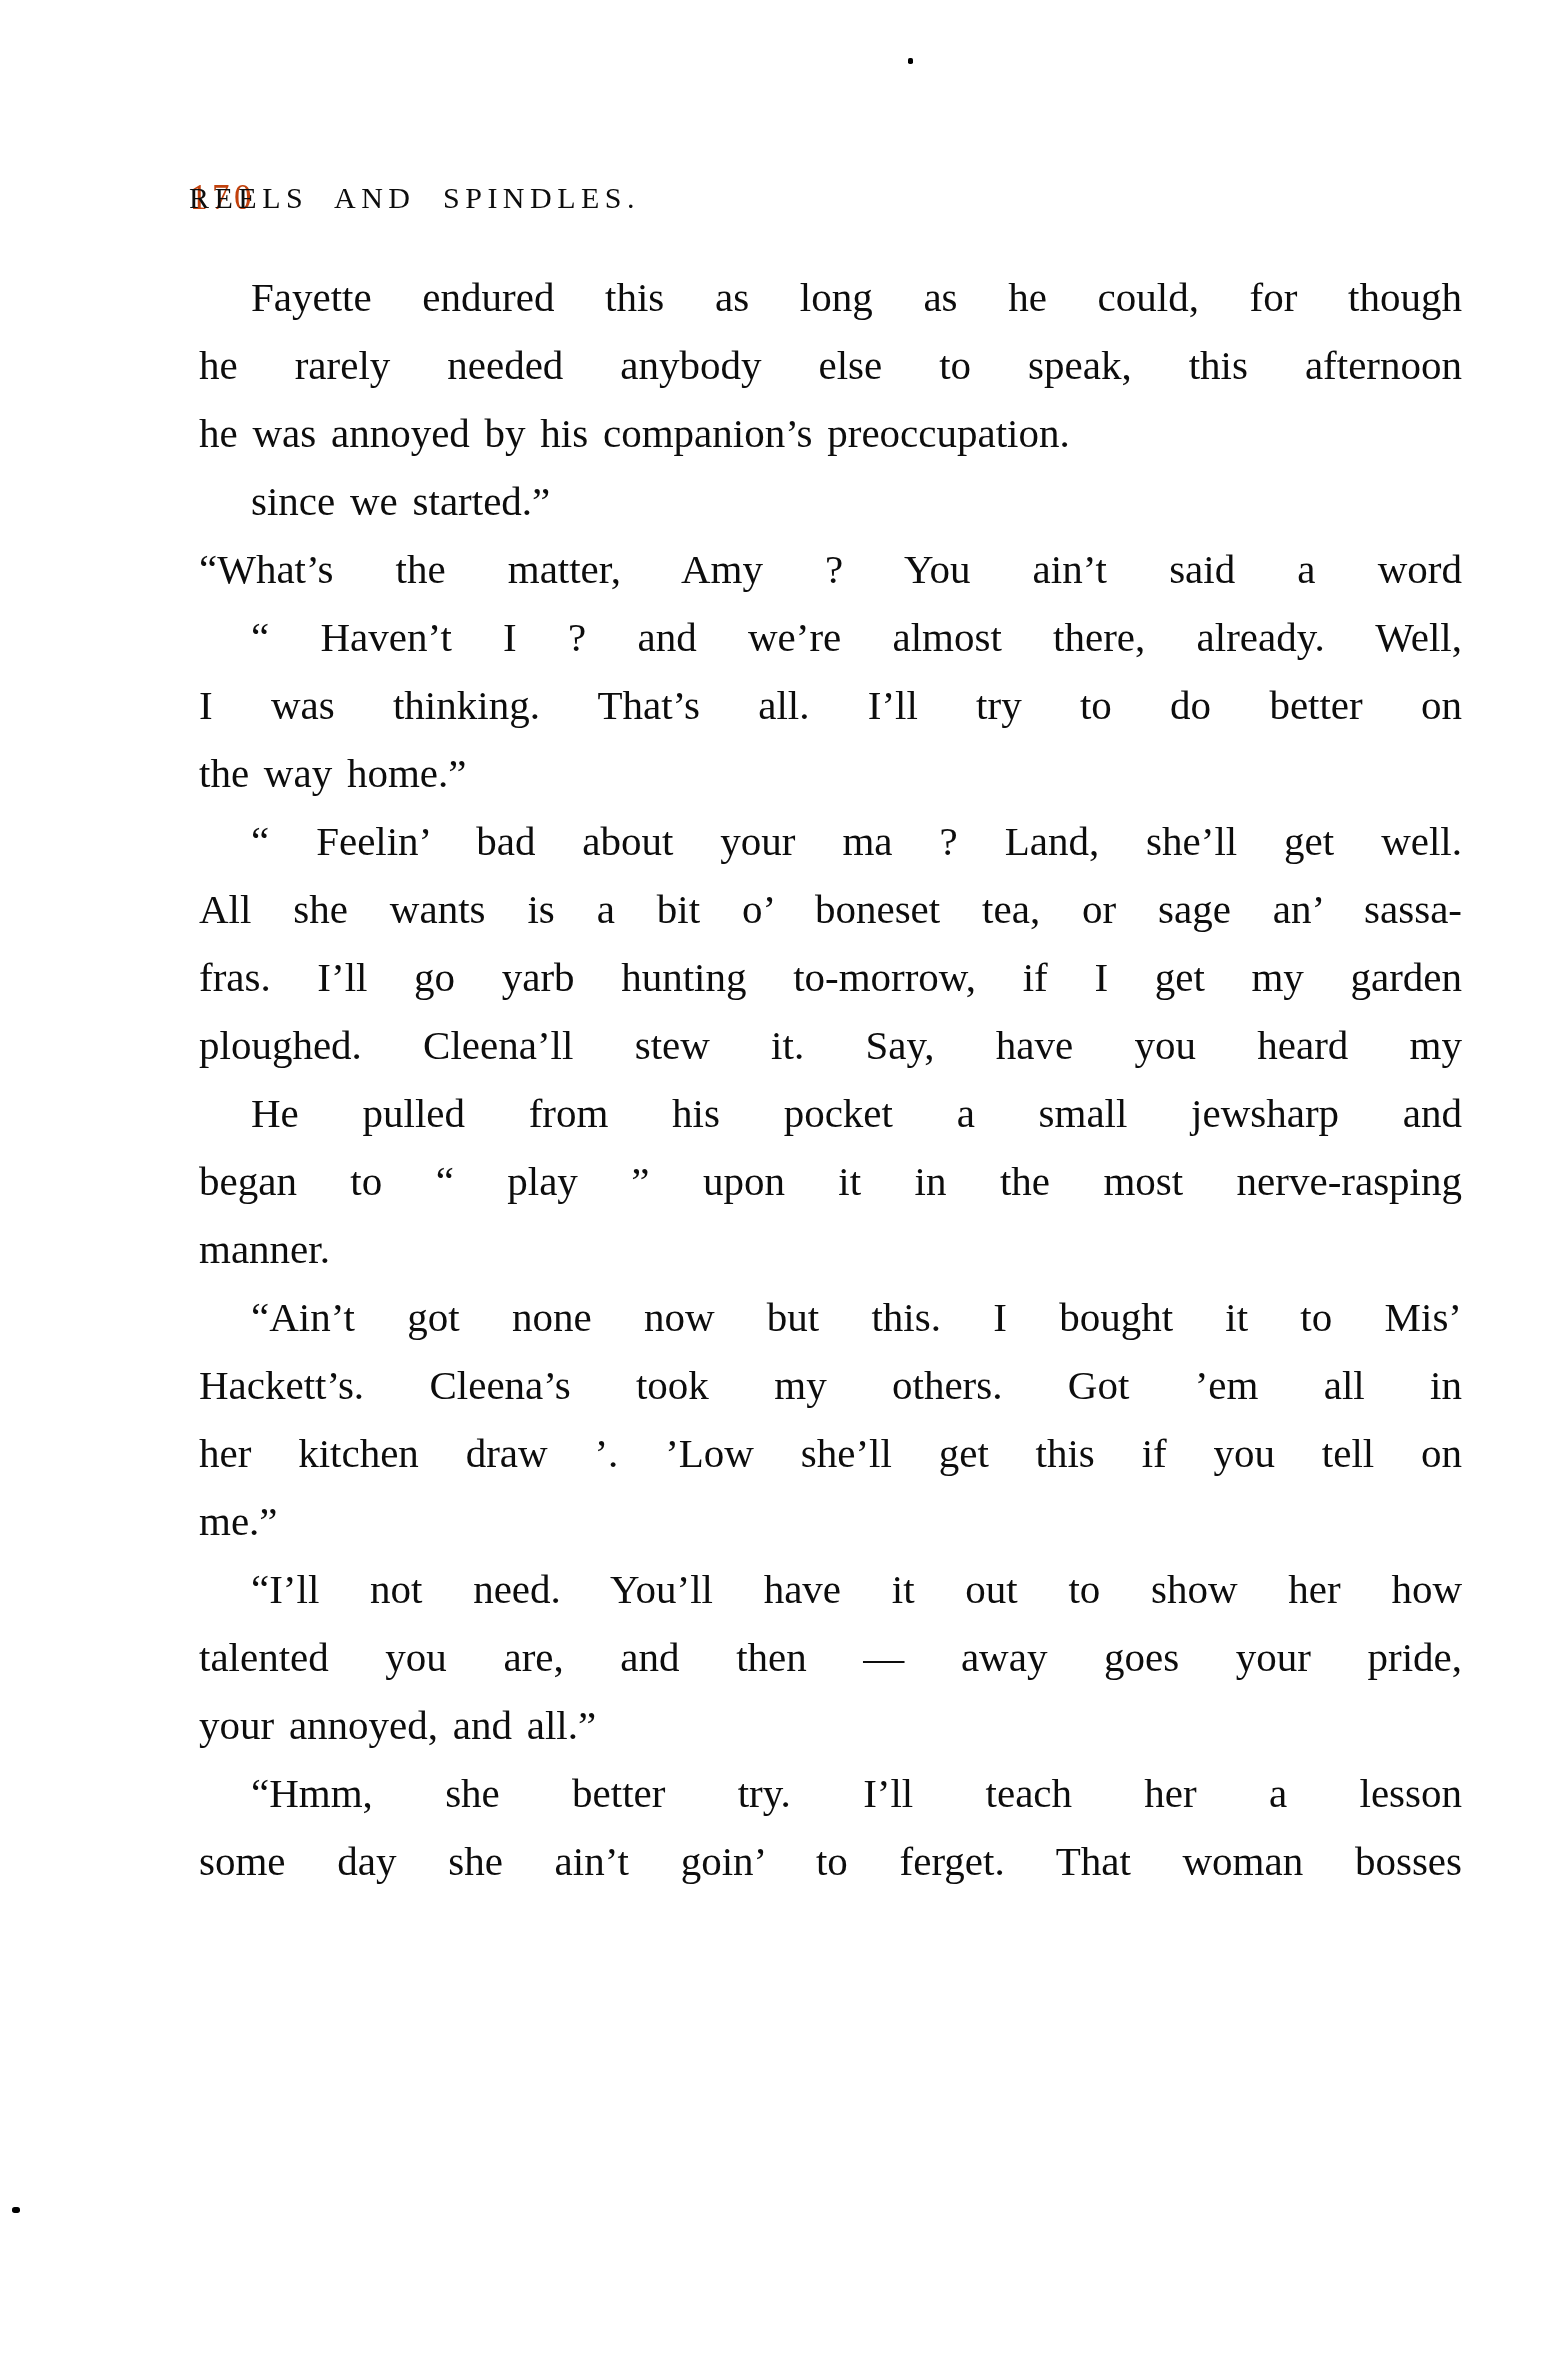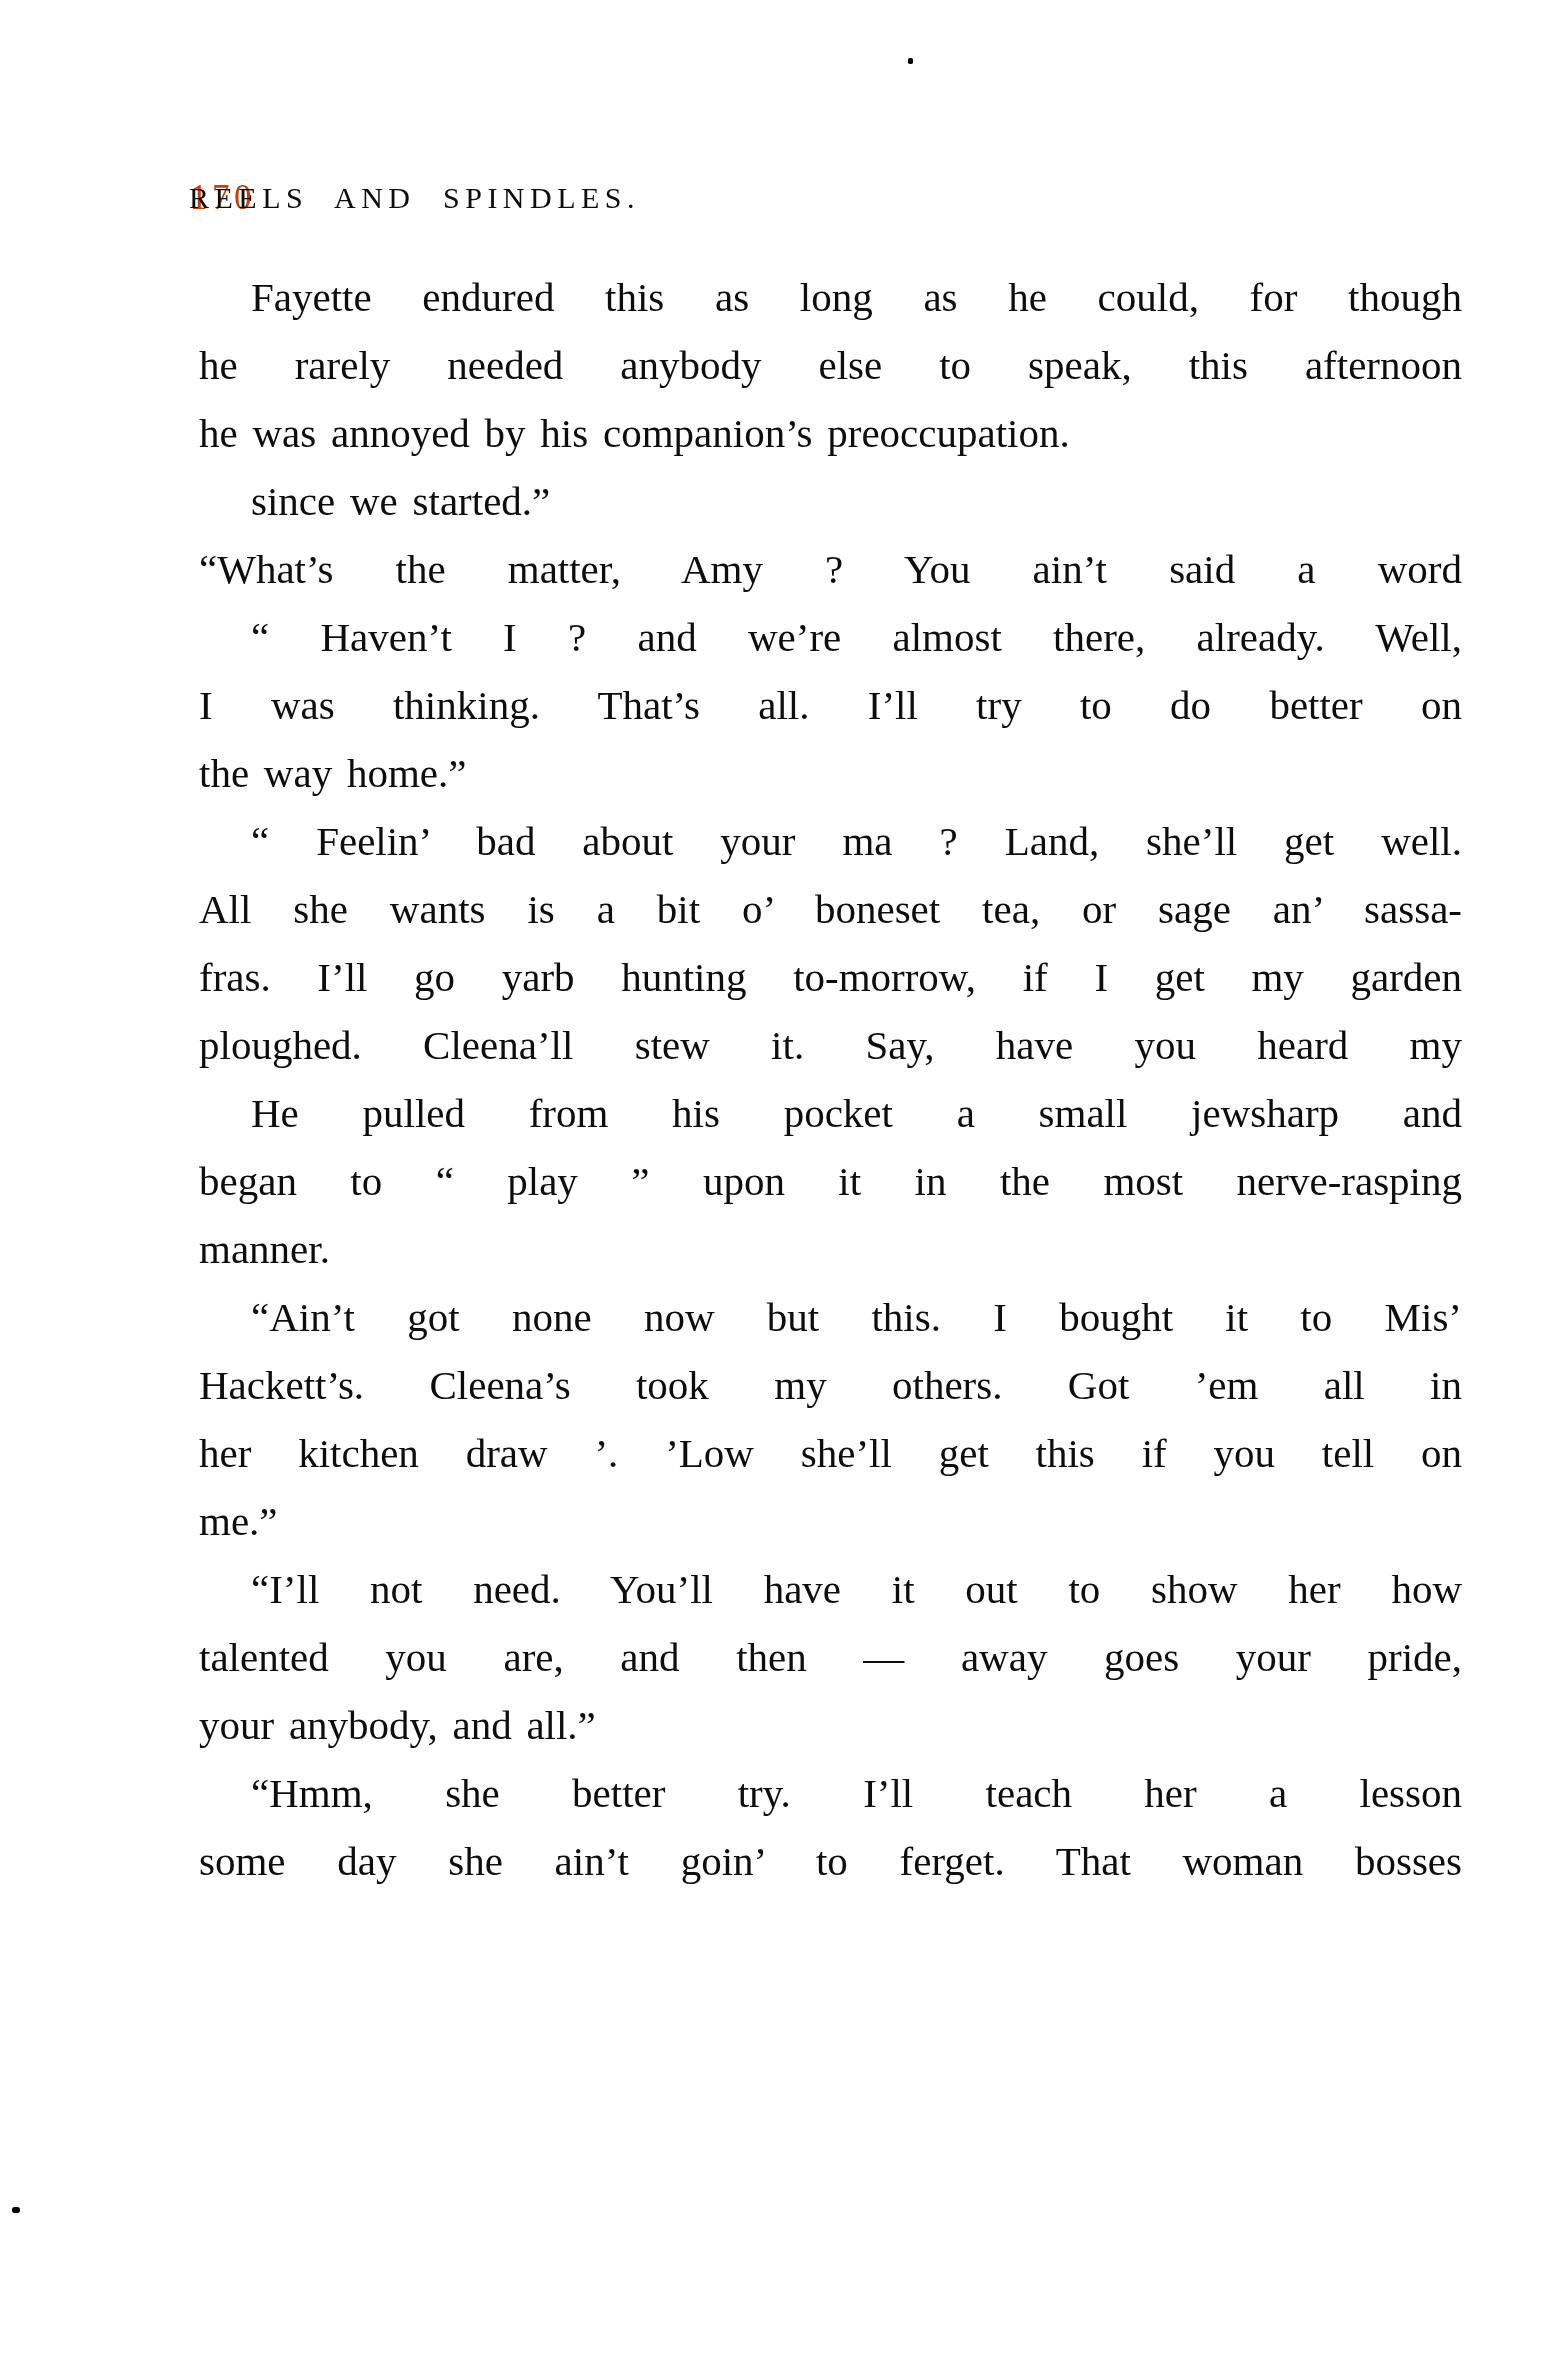--- a/index.html
+++ b/index.html
@@ -111,21 +111,21 @@
       </div>
       <div class="para">
         <div class="line just">“Ain’t got none now but this.  I bought it to Mis’</div>
         <div class="line just">Hackett’s.  Cleena’s took my others.  Got ’em all in</div>
         <div class="line just">her kitchen draw ’.  ’Low she’ll get this if you tell on</div>
         <div class="line">me.”</div>
       </div>
       <div class="para">
         <div class="line just">“I’ll not need.  You’ll have it out to show her how</div>
         <div class="line just">talented you are, and then — away goes your pride,</div>
-        <div class="line">your anybody, and all.”</div>
+        <div class="line">your annoyed, and all.”</div>
       </div>
       <div class="para">
         <div class="line just">“Hmm, she better try.  I’ll teach her a lesson</div>
         <div class="line just">some day she ain’t goin’ to ferget.  That woman bosses</div>
       </div>
     </div>
   <div class="speck speck-top"></div>
   <div class="speck speck-bottom-left"></div>
 </div>
 

